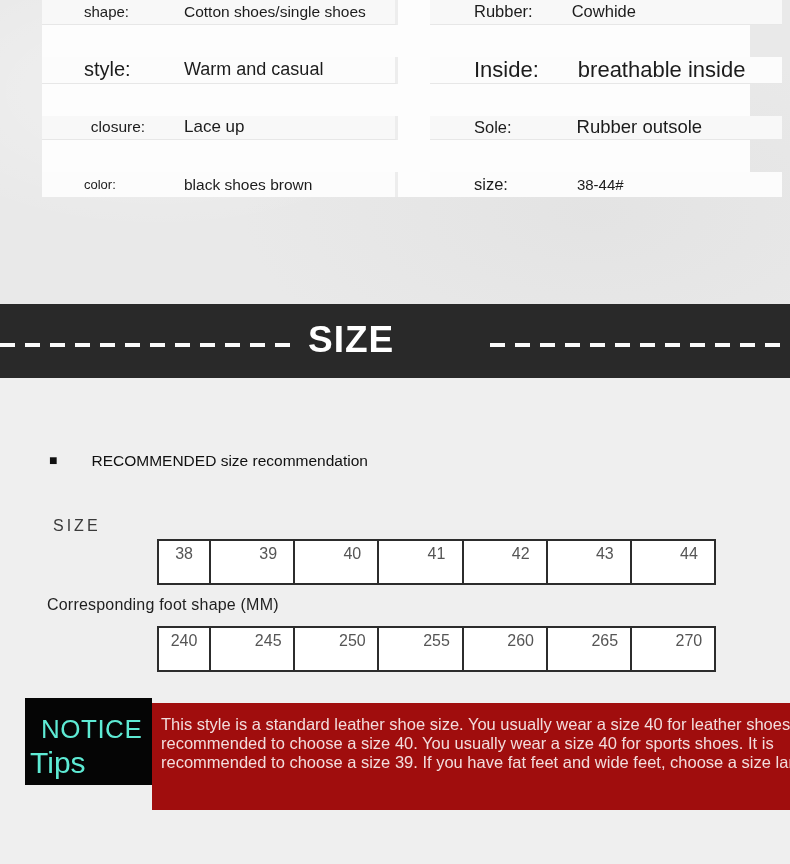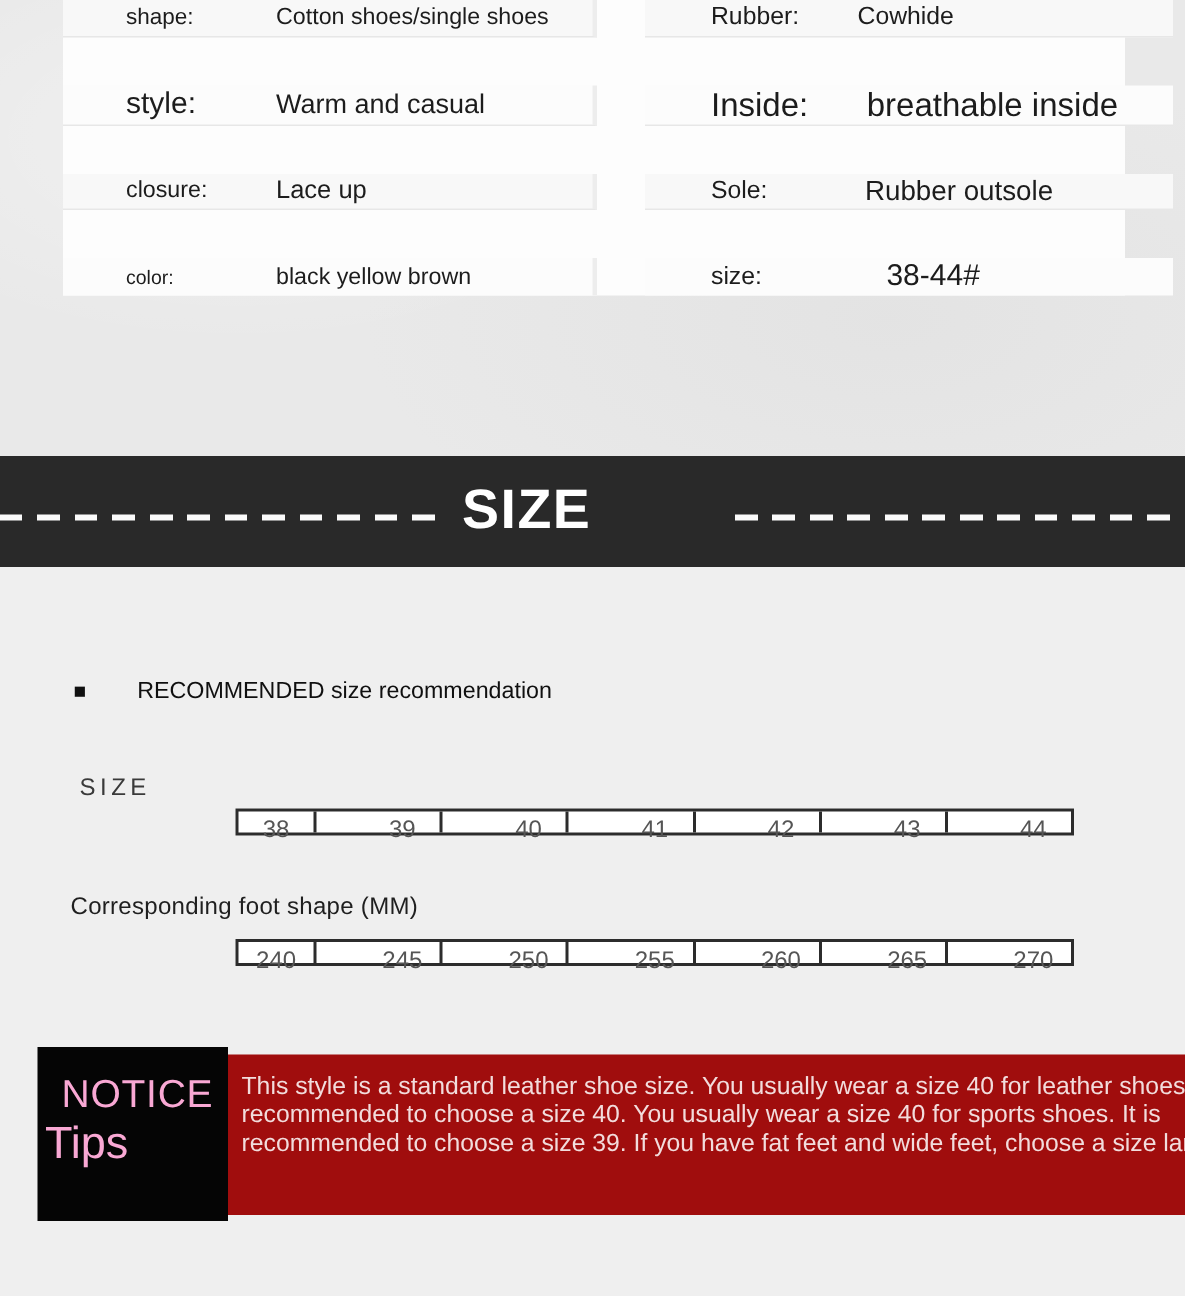--- a/index.html
+++ b/index.html
@@ -37,28 +37,28 @@
     border-bottom:1px solid #e7e7e7;
     color:#1c1c1c;
     background:#fcfcfc;
   }
   .spec-cell.alt { background:#f8f8f8; }
   .spec-cell.left-col { border-right:3px solid #ededed; }
   .spec-cell.r4 { border-bottom:none; }
   .spec-label { flex:0 0 68px; }
   .l1 .spec-label { font-size:15px; }  .l1 .spec-value { font-size:15.5px; }
   .l2 .spec-label { font-size:20px; }  .l2 .spec-value { font-size:18px; }
-  .l3 .spec-label { font-size:15.5px; }.l3 .spec-value { font-size:17px; }
+  .l3 .spec-label { font-size:15.5px;text-align:center; }.l3 .spec-value { font-size:17px; }
   .l4 .spec-label { font-size:13px; }  .l4 .spec-value { font-size:15.5px; }
   .right-col { padding-left:44px; }
   .right-col .spec-label { flex:0 0 auto; margin-right:7px; }
   .rr1 .spec-label, .rr1 .spec-value { font-size:16.5px; }
   .rr2 .spec-label, .rr2 .spec-value { font-size:22px; }
   .rr3 .spec-label { font-size:16.5px; } .rr3 .spec-value { font-size:18.5px; margin-left:26px; }
-  .rr4 .spec-label { font-size:16.5px; } .rr4 .spec-value { font-size:20px; margin-left:44px; }
+  .rr4 .spec-label { font-size:16.5px; } .rr4 .spec-value { font-size:15px; margin-left:30px; }
 
   
   .banner {
     position:absolute; left:0; top:304px; width:790px; height:74px;
     background:var(--banner-bg, #292929);
   }
   .dash {
     position:absolute; top:39px; height:4px;
     background:repeating-linear-gradient(90deg,
       var(--dash-color,#fafafa) 0px, var(--dash-color,#fafafa) 15px,
@@ -83,37 +83,37 @@
   .rec-square { font-size:14px; margin-right:2px; transform:translateY(-1px); }
   .size-label {
     position:absolute; left:53px; top:517px;
     font-size:16px; letter-spacing:3px; color:#3a3a3a;
   }
   .foot-label {
     position:absolute; left:47px; top:596px;
     font-size:16px; color:#1f1f1f; letter-spacing:.2px;
   }
   .num-table {
-    position:absolute; left:157px; width:559px; height:18px;
+    position:absolute; left:157px; width:559px; height:46px;
     display:flex;
     border:2px solid #2c2c2c; background:#ffffff;
   }
   .size-table { top:539px; }
   .foot-table { top:626px; }
   .num-cell {
     flex:1; border-right:2px solid #2c2c2c;
     text-align:center; font-size:16px; color:#555;
     line-height:25px;
   }
   .num-cell:last-child { border-right:none; }
 
   
   .notice-black {
-    position:absolute; left:25px; top:698px; width:127px; height:116px;
-    background:var(--notice-black,#050505); color:#f9a8d4; z-index:2;
+    position:absolute; left:25px; top:698px; width:127px; height:87px;
+    background:var(--notice-black,#050505); color:#5eead4; z-index:2;
     padding-top:16px;
   }
   .notice-title-top  { display:block; margin-left:16px; font-size:26px; letter-spacing:.5px; }
   .notice-title-bottom { display:block; margin-left:5px; font-size:30px; margin-top:1px; }
   .notice-red {
     position:absolute; left:152px; top:703px; width:734px; height:107px;
     background:var(--notice-red,#a00d0d);
     color:var(--notice-text,#f2dcdc);
     font-size:16.5px; line-height:19px;
     padding:12px 12px 0 9px;
@@ -133,21 +133,21 @@
   <div class="spec-cell left-col l2">
     <span class="spec-label">style:</span>
     <span class="spec-value">Warm and casual</span>
   </div>
   <div class="spec-cell left-col alt l3">
     <span class="spec-label">closure:</span>
     <span class="spec-value">Lace up</span>
   </div>
   <div class="spec-cell left-col r4 l4">
     <span class="spec-label">color:</span>
-    <span class="spec-value">black yellow brown</span>
+    <span class="spec-value">black shoes brown</span>
   </div>
   <div class="spec-cell right-col alt rr1">
     <span class="spec-label">Rubber:</span>
     <span class="spec-value">Cowhide</span>
   </div>
   <div class="spec-cell right-col rr2">
     <span class="spec-label">Inside:</span>
     <span class="spec-value">breathable inside</span>
   </div>
   <div class="spec-cell right-col alt rr3">

